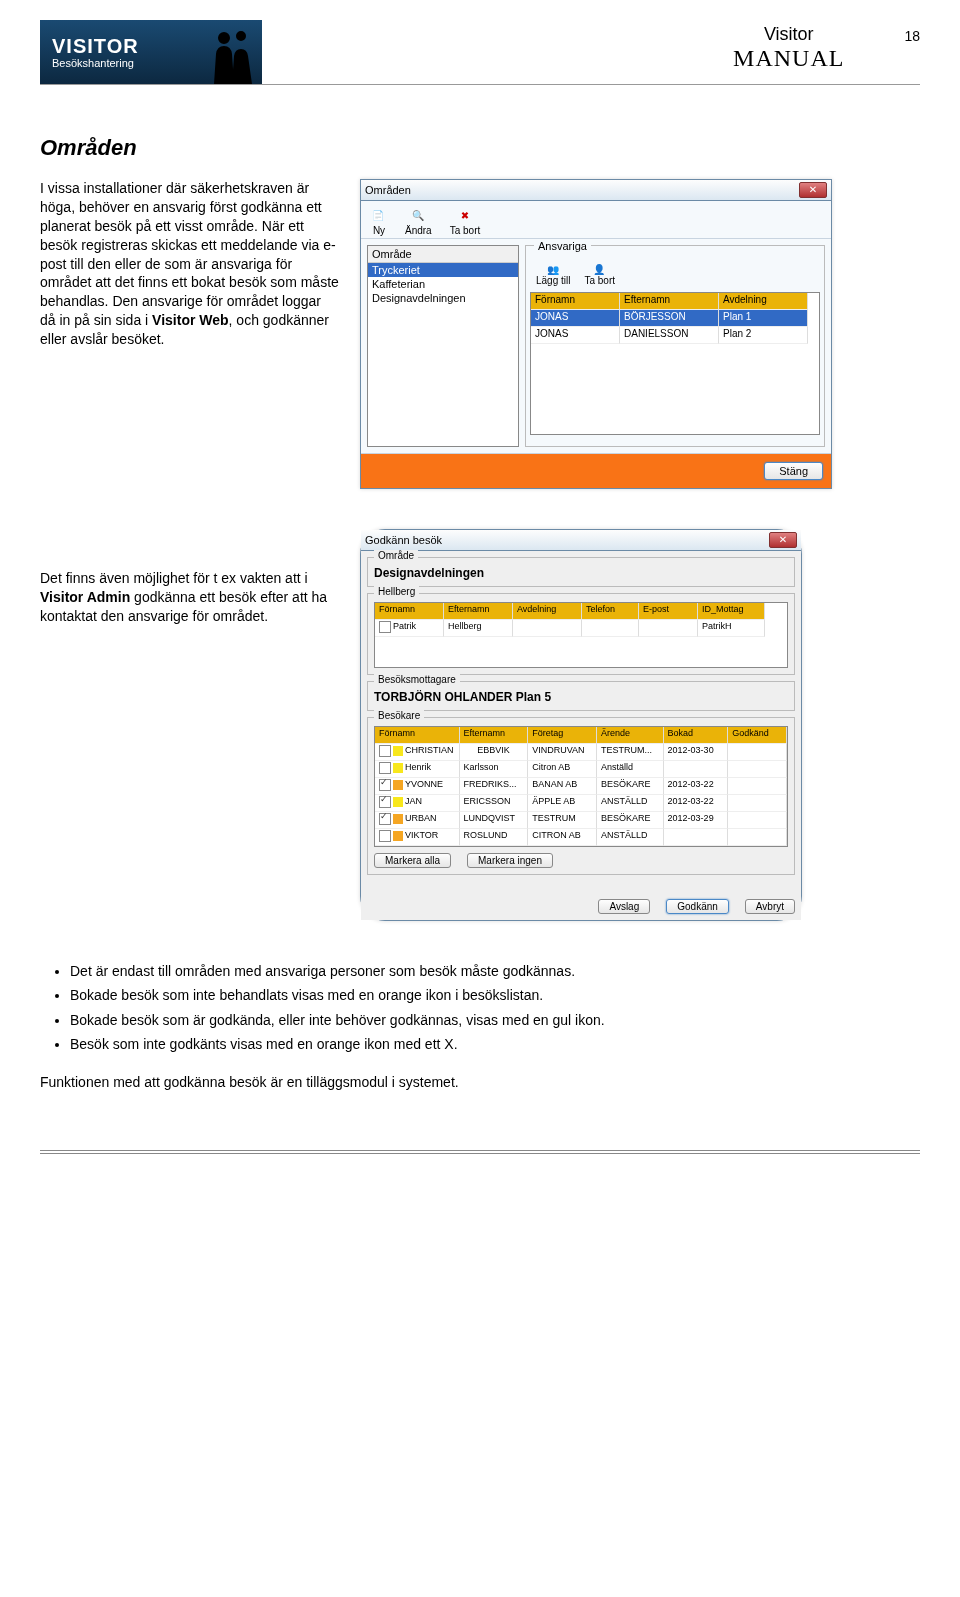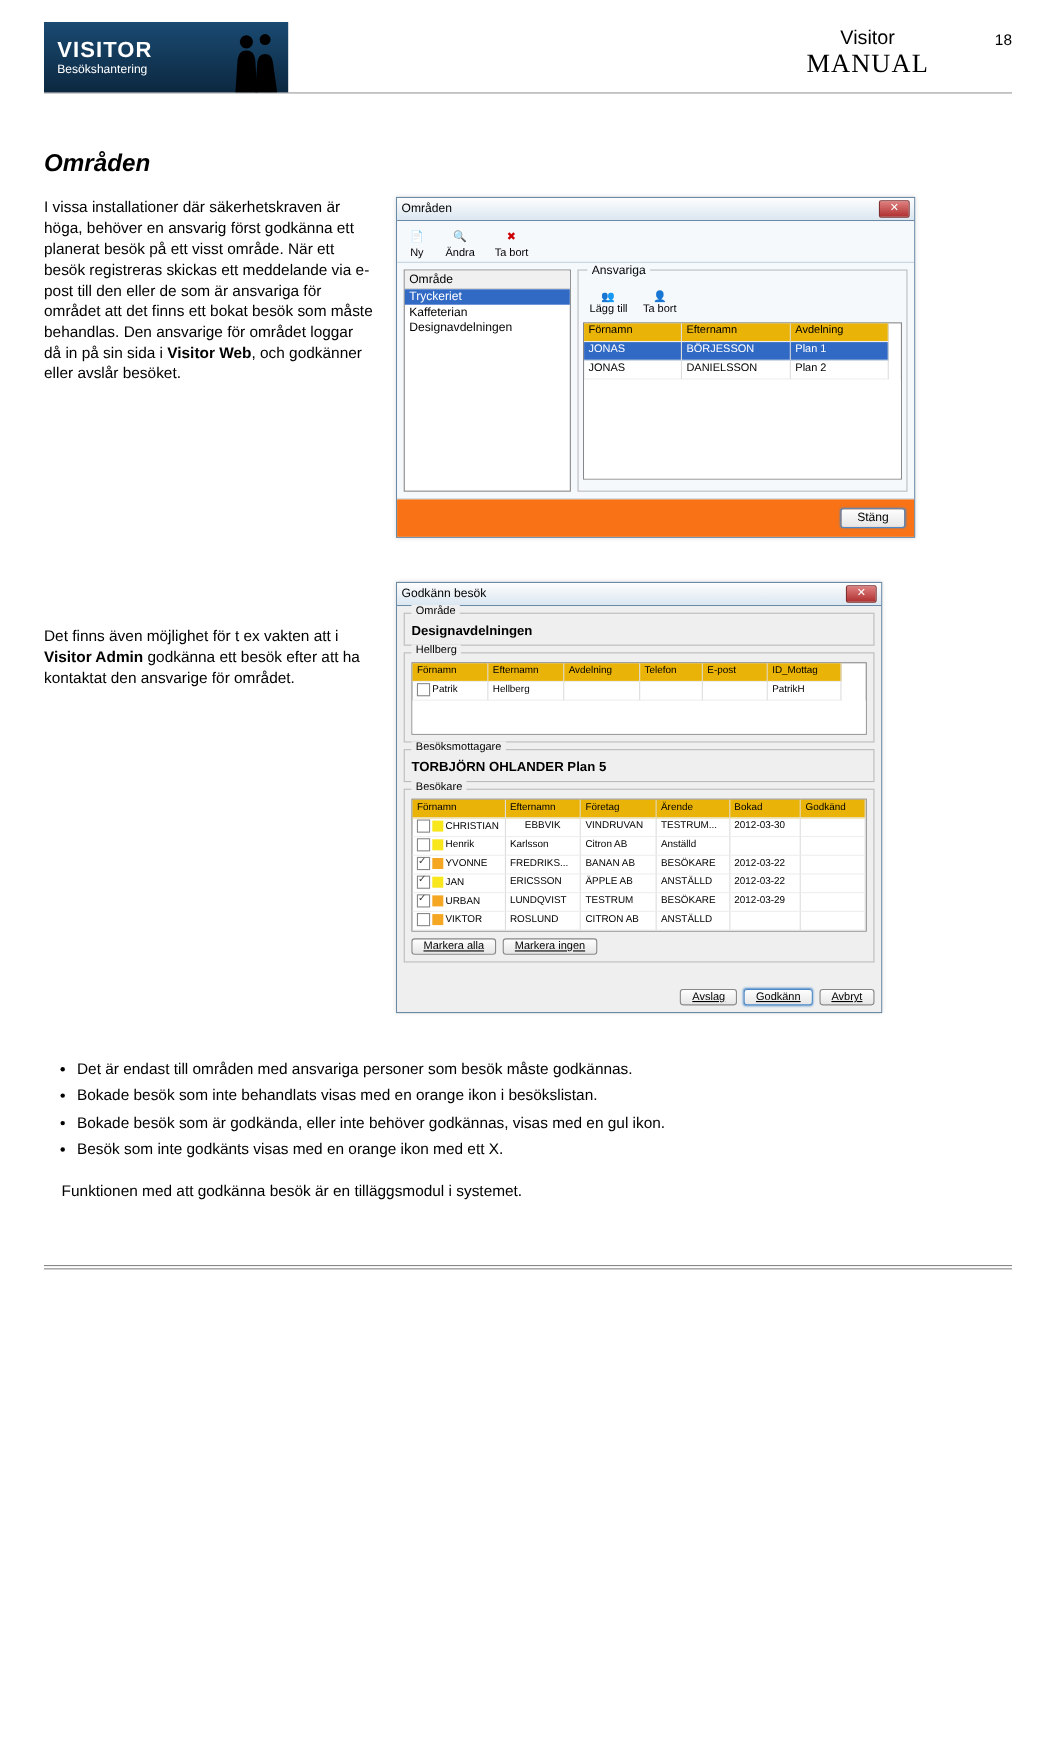--- a/index.html
+++ b/index.html
@@ -108,38 +108,38 @@
     display:flex; justify-content:flex-end; padding:8px; background:#f97316;
   }
   .btn {
     background:linear-gradient(#fefefe,#e6e6e6);
     border:1px solid #888; border-radius:3px;
     padding:2px 14px; font-size:11px;
   }
   .btn.primary { border-color:#4a88c7; box-shadow:0 0 2px #4a88c7;}
 
   
-  .sshot2 { width:440px; }
+  .sshot2 { width:440px;border-radius:25px; }
   .sshot2 .body2 { background:#efefef; padding:6px; font-size:10px;}
   .grp { border:1px solid #bbb; padding:8px 6px 6px 6px; margin-bottom:6px; position:relative;}
   .grp .lbl { position:absolute; top:-8px; left:6px; background:#efefef; padding:0 4px;}
   .bold { font-weight:bold; font-size:12px;}
   .grid2 .grid-row .cell { font-size:9px; }
   .c2a{width:60px;} .c2b{width:60px;} .c2c{width:60px;} .c2d{width:48px;} .c2e{width:50px;} .c2f{width:58px;}
   .chk { display:inline-block; width:10px; height:10px; border:1px solid #888; background:#fff; vertical-align:middle; margin-right:2px;}
   .chk.on::after { content:"✓"; font-size:9px; position:relative; top:-3px; left:0; color:#333;}
   .sq { display:inline-block; width:10px; height:10px; vertical-align:middle; margin-right:2px;}
   .sq.or{background:#f5a623;} .sq.ye{background:#f8e71c;}
-  .btnrow { display:flex; gap:6px; padding-top:6px;text-decoration:underline;}
+  .btnrow { display:flex; gap:16px; padding-top:6px;}
   .btnrow.right{ justify-content:flex-end;margin-top:18px; }
   .btn.sm { padding:1px 10px; font-size:10px;}
 
   ul.bullets { font-size:14px; line-height:1.45; padding-left:30px; margin:30px 0 20px 0;}
   ul.bullets li { margin-bottom:4px; }
-  p.final { font-size:14px; margin-top:20px;margin-left:16px;}
+  p.final { font-size:14px; margin-top:20px;}
   .dbl-rule { border-top:4px double #888; margin-top:60px;}
 </style>
 </head>
 <body>
 
 <div class="header-row">
   <div class="logo-box">
     <div class="logo-text">
       <div class="logo-title">VISITOR</div>
       <div class="logo-sub">Besökshantering</div>

